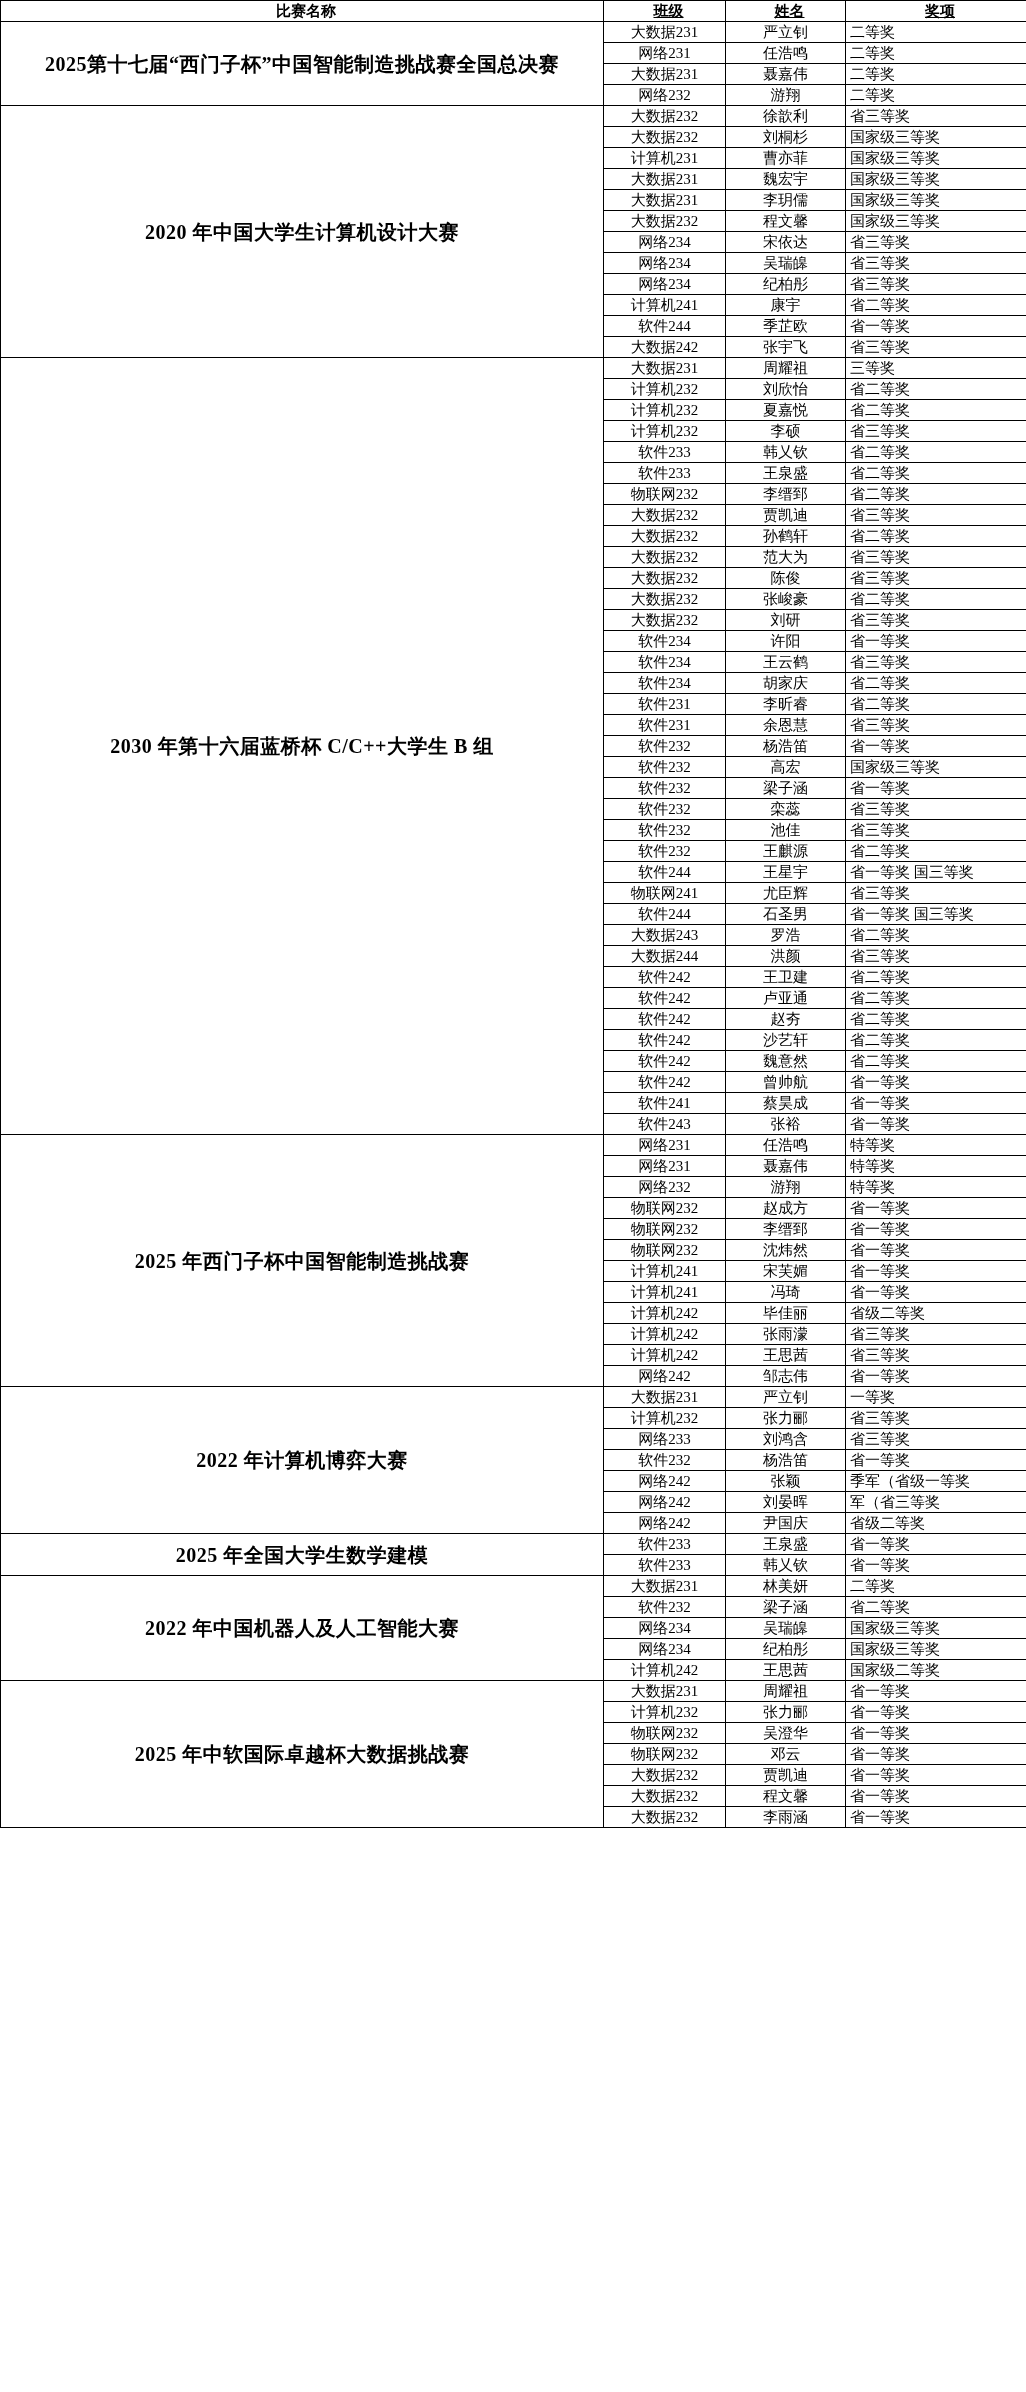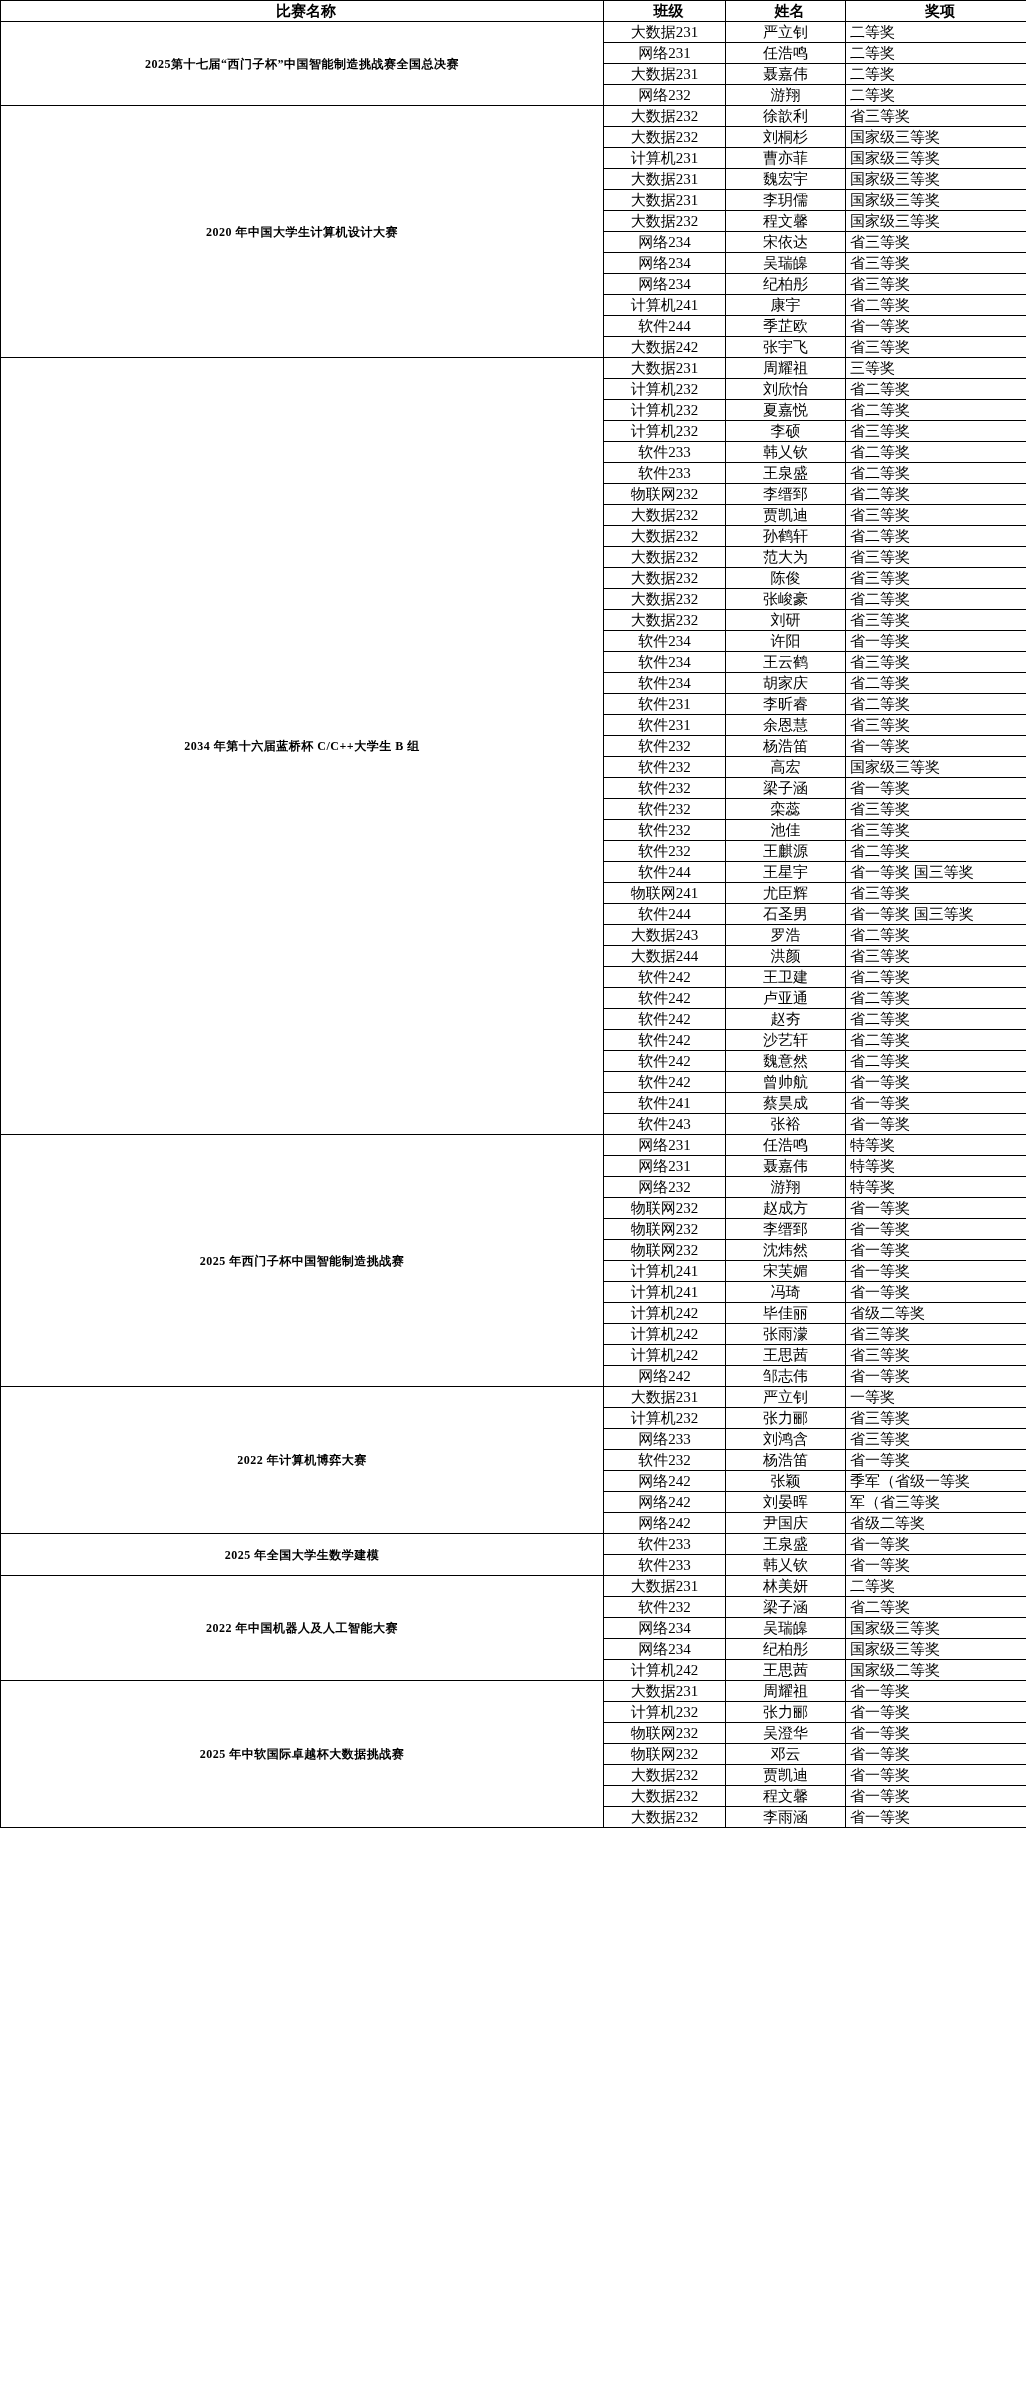--- a/index.html
+++ b/index.html
@@ -40,28 +40,29 @@
     text-align: center;
     font-weight: bold;
     font-size: 15px;
     padding-left: 12px;
   }
   thead th.h-class,
   thead th.h-name,
   thead th.h-award {
     text-align: left;
     padding-left: 6px;
+    text-decoration: underline;
   }
   thead th.h-comp {
     text-align: center;
   }
   td.comp-cell {
     text-align: center;
     font-weight: bold;
-    font-size: 12px;
+    font-size: 20px;
     letter-spacing: 0.5px;
     white-space: normal;
     line-height: 1.3;
   }
   td.class-cell {
     text-align: center;
   }
   td.name-cell {
     text-align: center;
   }
@@ -166,21 +167,21 @@
           <td class="class-cell">软件244</td>
           <td class="name-cell">季芷欧</td>
           <td class="award-cell">省一等奖</td>
         </tr>
         <tr>
           <td class="class-cell">大数据242</td>
           <td class="name-cell">张宇飞</td>
           <td class="award-cell">省三等奖</td>
         </tr>
         <tr>
-          <td class="comp-cell" rowspan="37">2034 年第十六届蓝桥杯 C/C++大学生 B 组</td>
+          <td class="comp-cell" rowspan="37">2030 年第十六届蓝桥杯 C/C++大学生 B 组</td>
           <td class="class-cell">大数据231</td>
           <td class="name-cell">周耀祖</td>
           <td class="award-cell">三等奖</td>
         </tr>
         <tr>
           <td class="class-cell">计算机232</td>
           <td class="name-cell">刘欣怡</td>
           <td class="award-cell">省二等奖</td>
         </tr>
         <tr>

